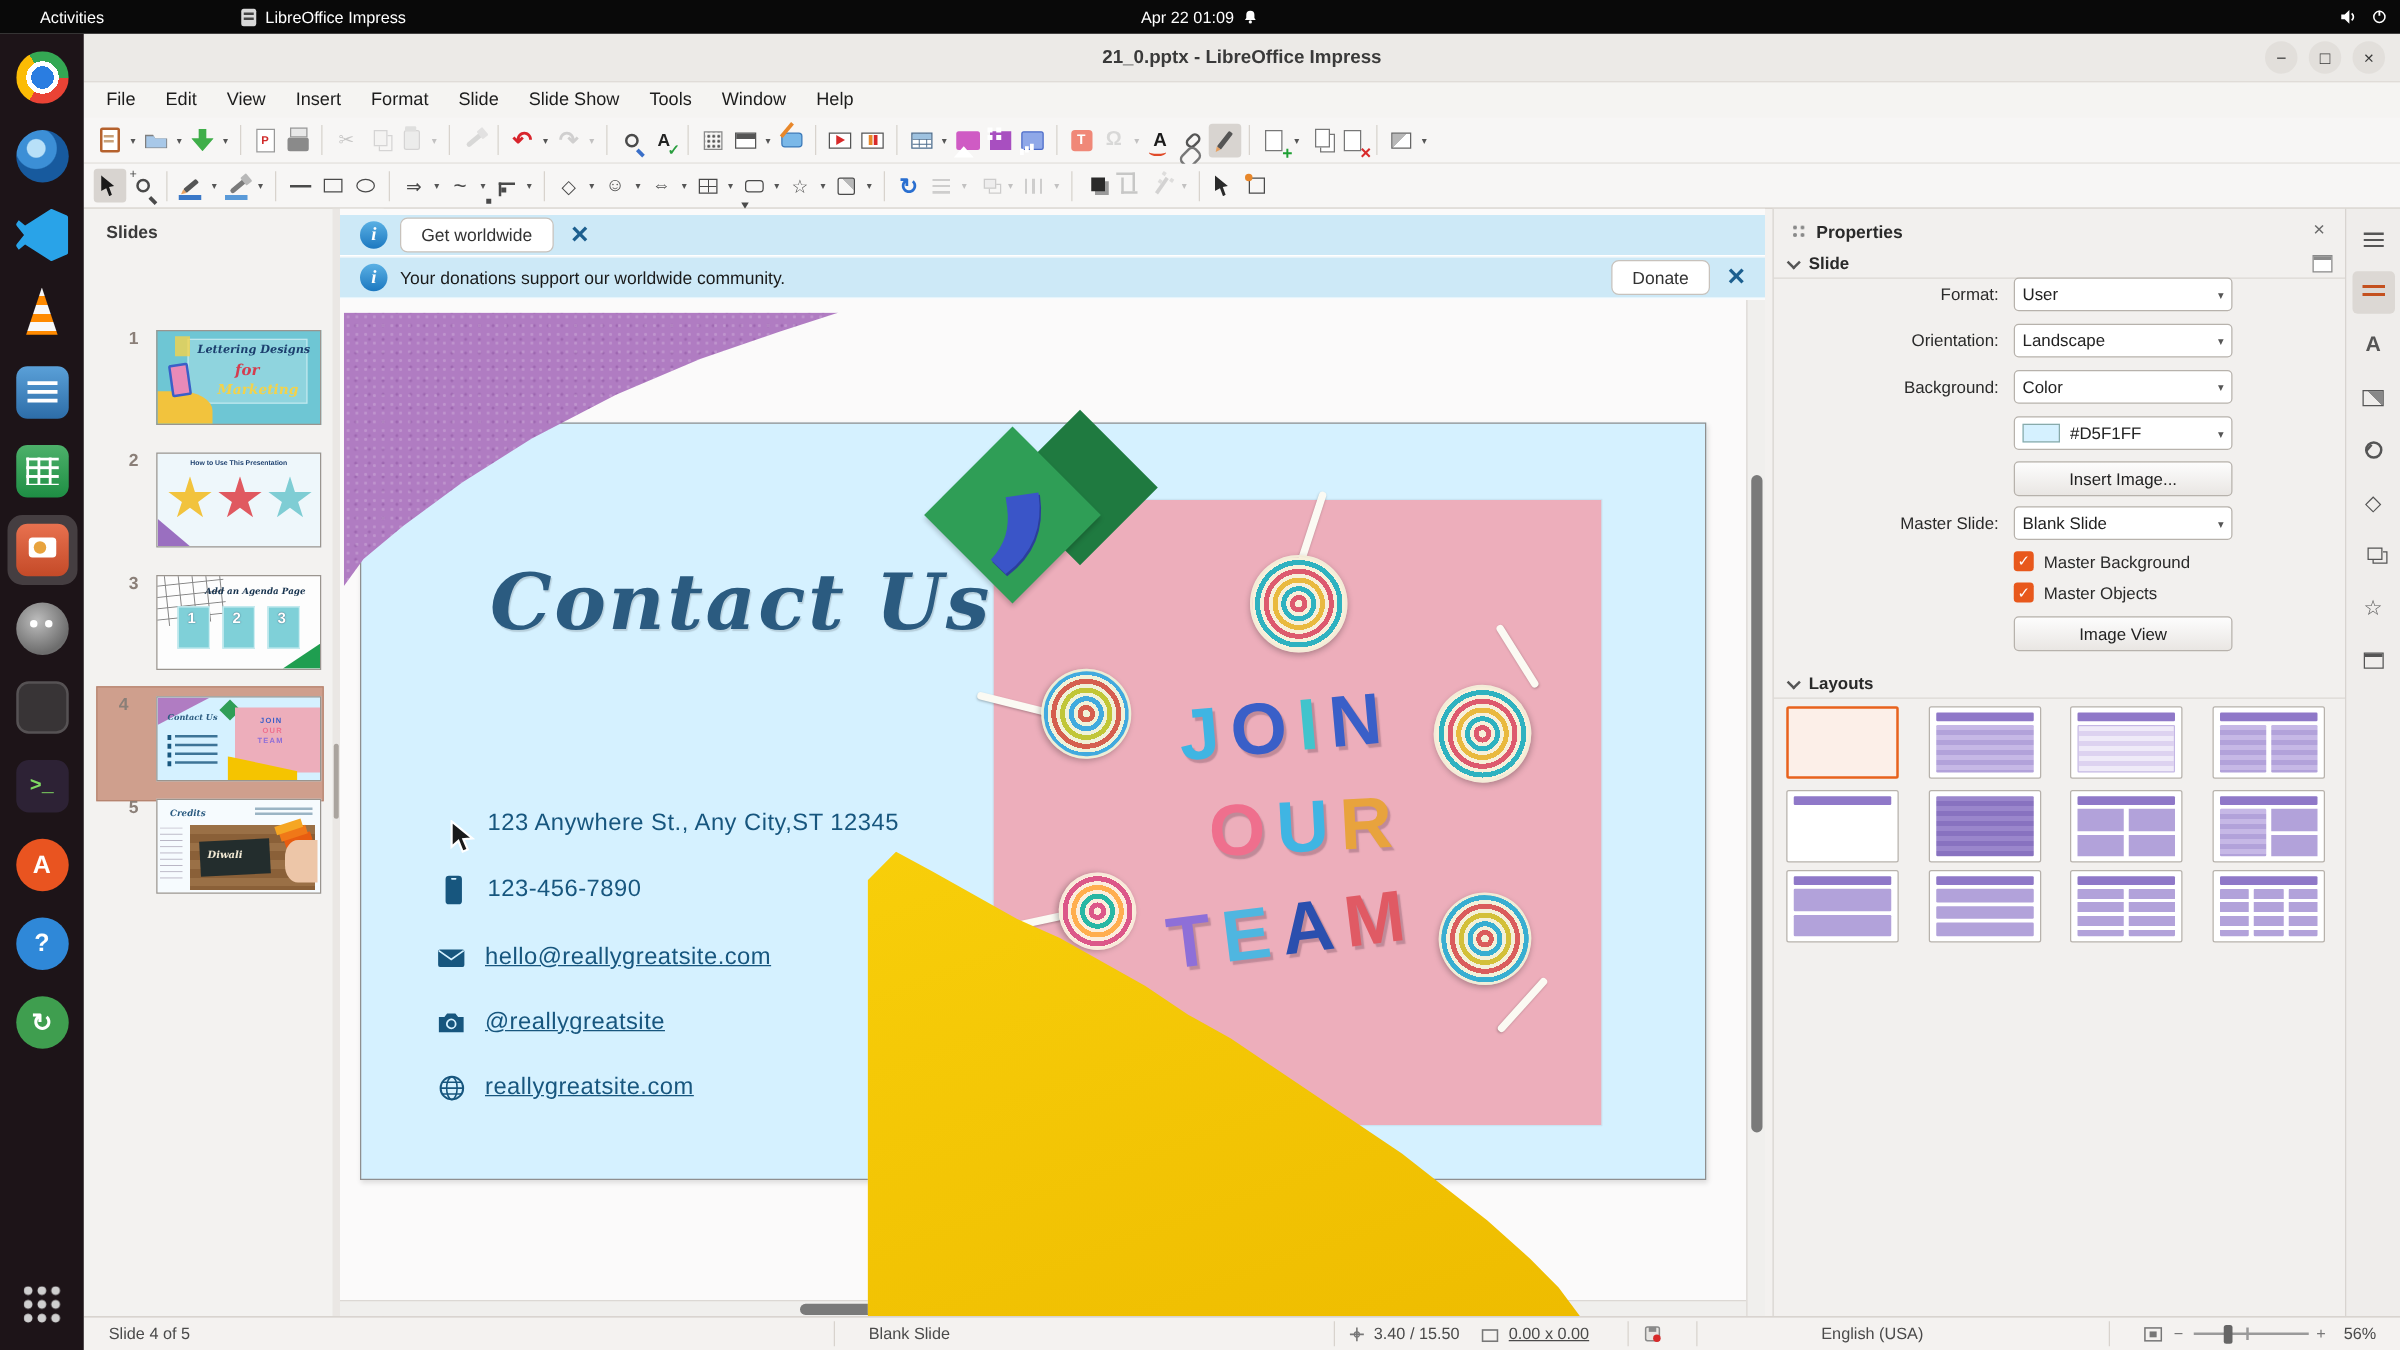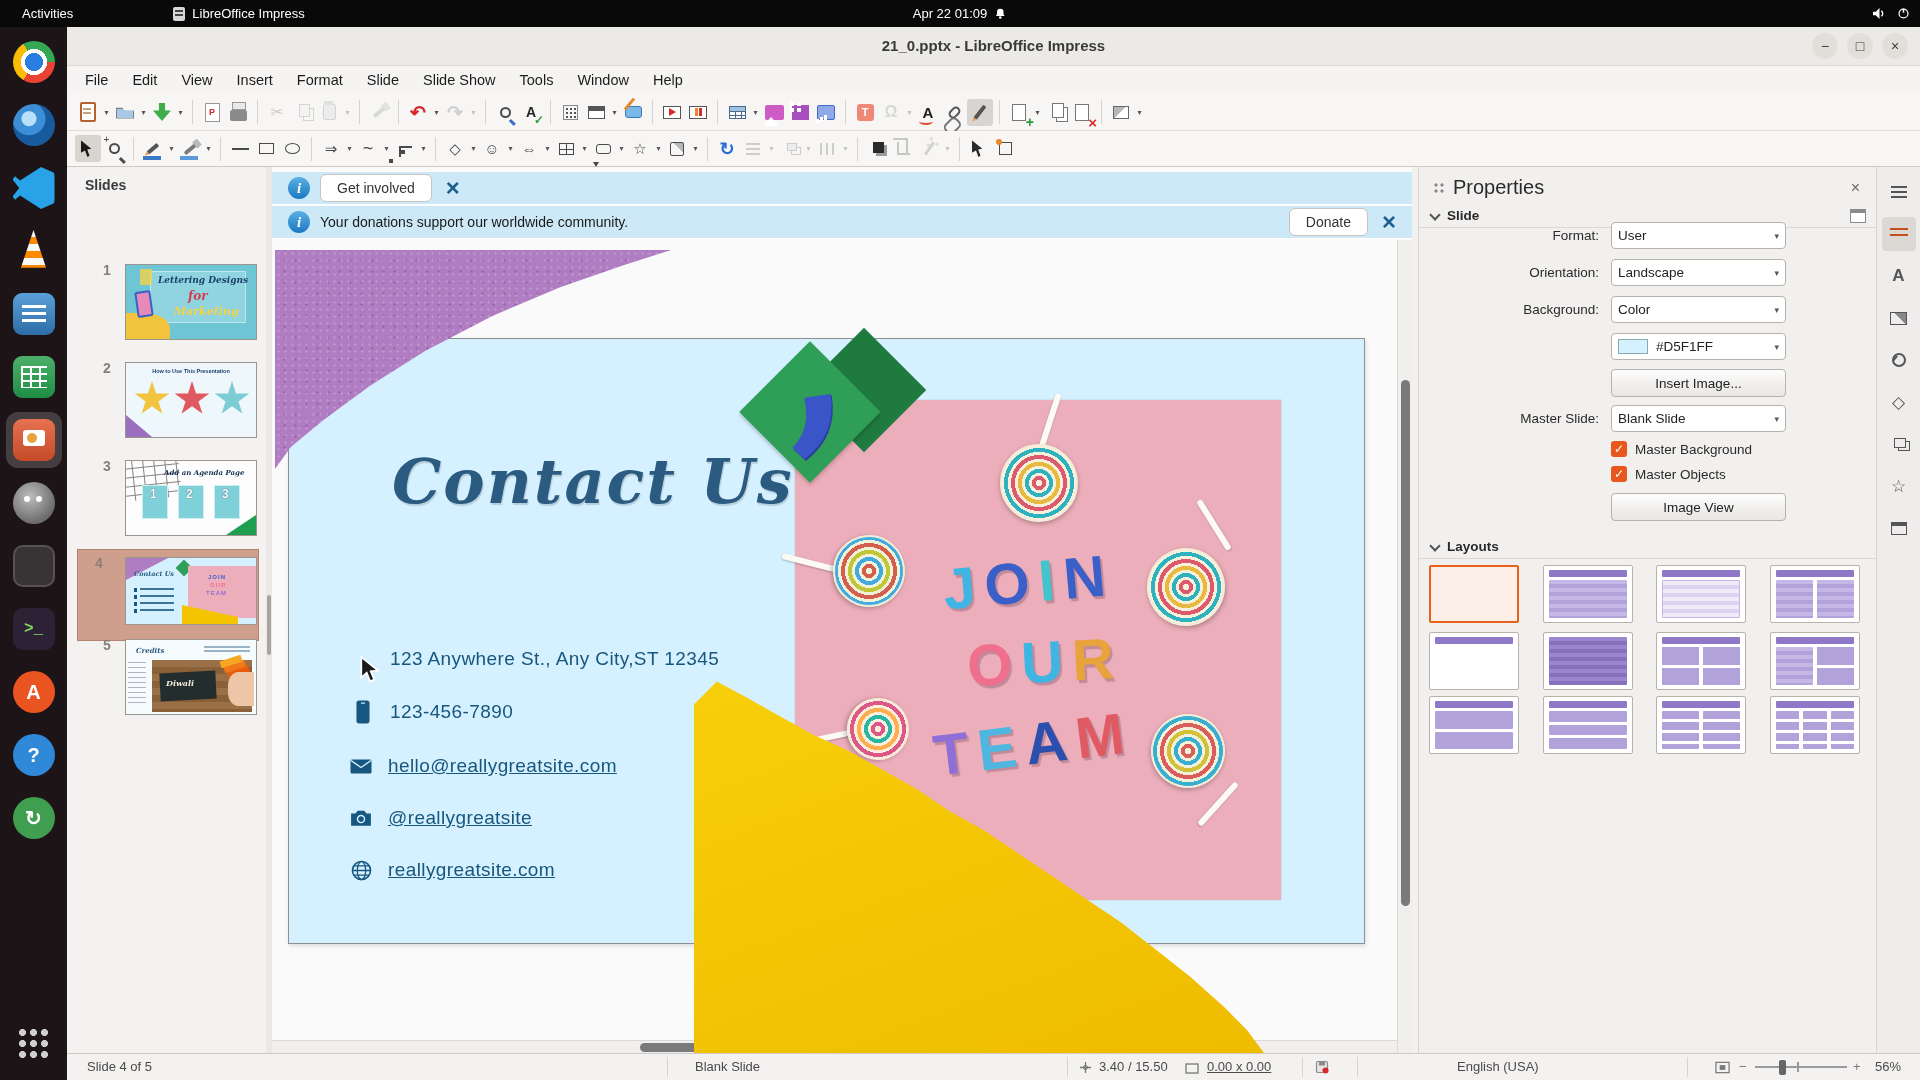--- a/index.html
+++ b/index.html
@@ -3,21 +3,21 @@
 <meta charset="utf-8">
 <style>
   *{margin:0;padding:0;box-sizing:border-box;}
   html,body{width:1920px;height:1080px;overflow:hidden;}
   body{font-family:"Liberation Sans",sans-serif;background:#1a1216;}
   #screen{position:relative;width:1920px;height:1080px;background:#f3f1ef;}
   .abs{position:absolute;}
 
   
   #topbar{position:absolute;left:0;top:0;width:1920px;height:27px;background:#090909;color:#fff;font-size:13px;display:flex;align-items:center;z-index:50;}
-  #topbar .activities{padding:0 22px;}
+  #topbar .activities{padding:0 32px;}
   #topbar .appname{display:flex;align-items:center;gap:7px;margin-left:78px;}
   #topbar .clock{position:absolute;left:50%;transform:translateX(-50%);display:flex;align-items:center;gap:7px;}
   #topbar .tright{position:absolute;right:10px;display:flex;align-items:center;gap:10px;}
   .miniwin{width:12px;height:14px;background:#d8d8d8;border-radius:2px;position:relative;}
   .miniwin:after{content:"";position:absolute;left:2px;top:3px;right:2px;height:2px;background:#444;box-shadow:0 4px 0 #444;}
 
   
   #dock{position:absolute;left:0;top:27px;width:67px;height:1053px;background:#1d1418;z-index:40;display:flex;flex-direction:column;align-items:center;}
   .dock-item{width:56px;height:56px;display:flex;align-items:center;justify-content:center;margin-top:7px;border-radius:12px;}
   .dock-item.active{background:rgba(255,255,255,.18);}
@@ -184,21 +184,21 @@
   #cursor{position:absolute;left:86px;top:416px;z-index:9;}
   .hscroll{position:absolute;left:0;bottom:0;width:1125px;height:13px;background:#f0efed;border-top:1px solid #dcd8d4;}
   .hthumb{position:absolute;left:368px;top:2px;width:392px;height:9px;background:#7a7a7a;border-radius:5px;}
   .vscroll{position:absolute;right:0;top:0;width:15px;height:813px;background:#f0efed;border-left:1px solid #dcd8d4;}
   .vthumb{position:absolute;left:3px;top:140px;width:9px;height:526px;background:#7a7a7a;border-radius:5px;}
 
   
   #sidebar{position:absolute;left:1418px;top:167px;width:458px;height:886px;background:#f2f0ee;border-left:1px solid #d8d4d0;font-size:13.5px;color:#2a2a2a;}
   .sb-head{display:flex;align-items:center;padding:9px 10px 5px 14px;}
   .grip{width:12px;height:12px;background:radial-gradient(#8a8a8a 1.4px,rgba(0,0,0,0) 1.8px) 0 0/6px 6px;margin-right:8px;}
-  .sb-title{font-weight:normal;font-size:20px;flex:1;}
+  .sb-title{font-weight:bold;font-size:14px;flex:1;}
   .sb-x{color:#6a6a6a;font-size:16px;padding:0 6px;}
   .sect-head{display:flex;align-items:center;padding:4px 10px 4px 12px;border-bottom:1px solid #dcd8d4;}
   .chev{width:8px;height:8px;border-right:2px solid #555;border-bottom:2px solid #555;transform:rotate(45deg);margin:-2px 8px 0 0;}
   .sect-title{font-weight:bold;flex:1;}
   .sect-gear{width:16px;height:14px;border:1.5px solid #8a8a8a;background:linear-gradient(#8a8a8a 0 3px,#fff 3px);}
   .flabel{position:absolute;text-align:right;width:160px;color:#2a2a2a;}
   .combo{position:absolute;width:175px;height:27px;background:#fff;border:1px solid #b7b2ac;border-radius:4px;display:flex;align-items:center;padding:0 6px;font-size:13.5px;color:#222;}
   .combo .cv{flex:1;}
   .combo .ca{color:#555;font-size:9px;}
   .swatch{width:30px;height:15px;background:#D5F1FF;border:1px solid #8aa;margin-right:8px;}
@@ -640,21 +640,21 @@
   </div>
 
   <div class="abs" style="left:266px;top:167px;width:6px;height:886px;background:#eae7e4;">
     <div class="abs" style="left:1px;top:428px;width:4px;height:60px;background:#aaa49e;border-radius:2px;"></div>
   </div>
 
   <div id="maincol">
 
     <div class="infobar" style="top:5px;">
       <span class="info-ic">i</span>
-      <button class="info-btn">Get involved</button>
+      <button class="info-btn">Get worldwide</button>
       <span class="info-x">×</span>
     </div>
 
     <div class="infobar" style="top:39px;">
       <span class="info-ic">i</span>
       <span class="info-msg">Your donations support our worldwide community.</span>
       <button class="info-btn">Donate</button>
       <span class="info-x">×</span>
     </div>
 

